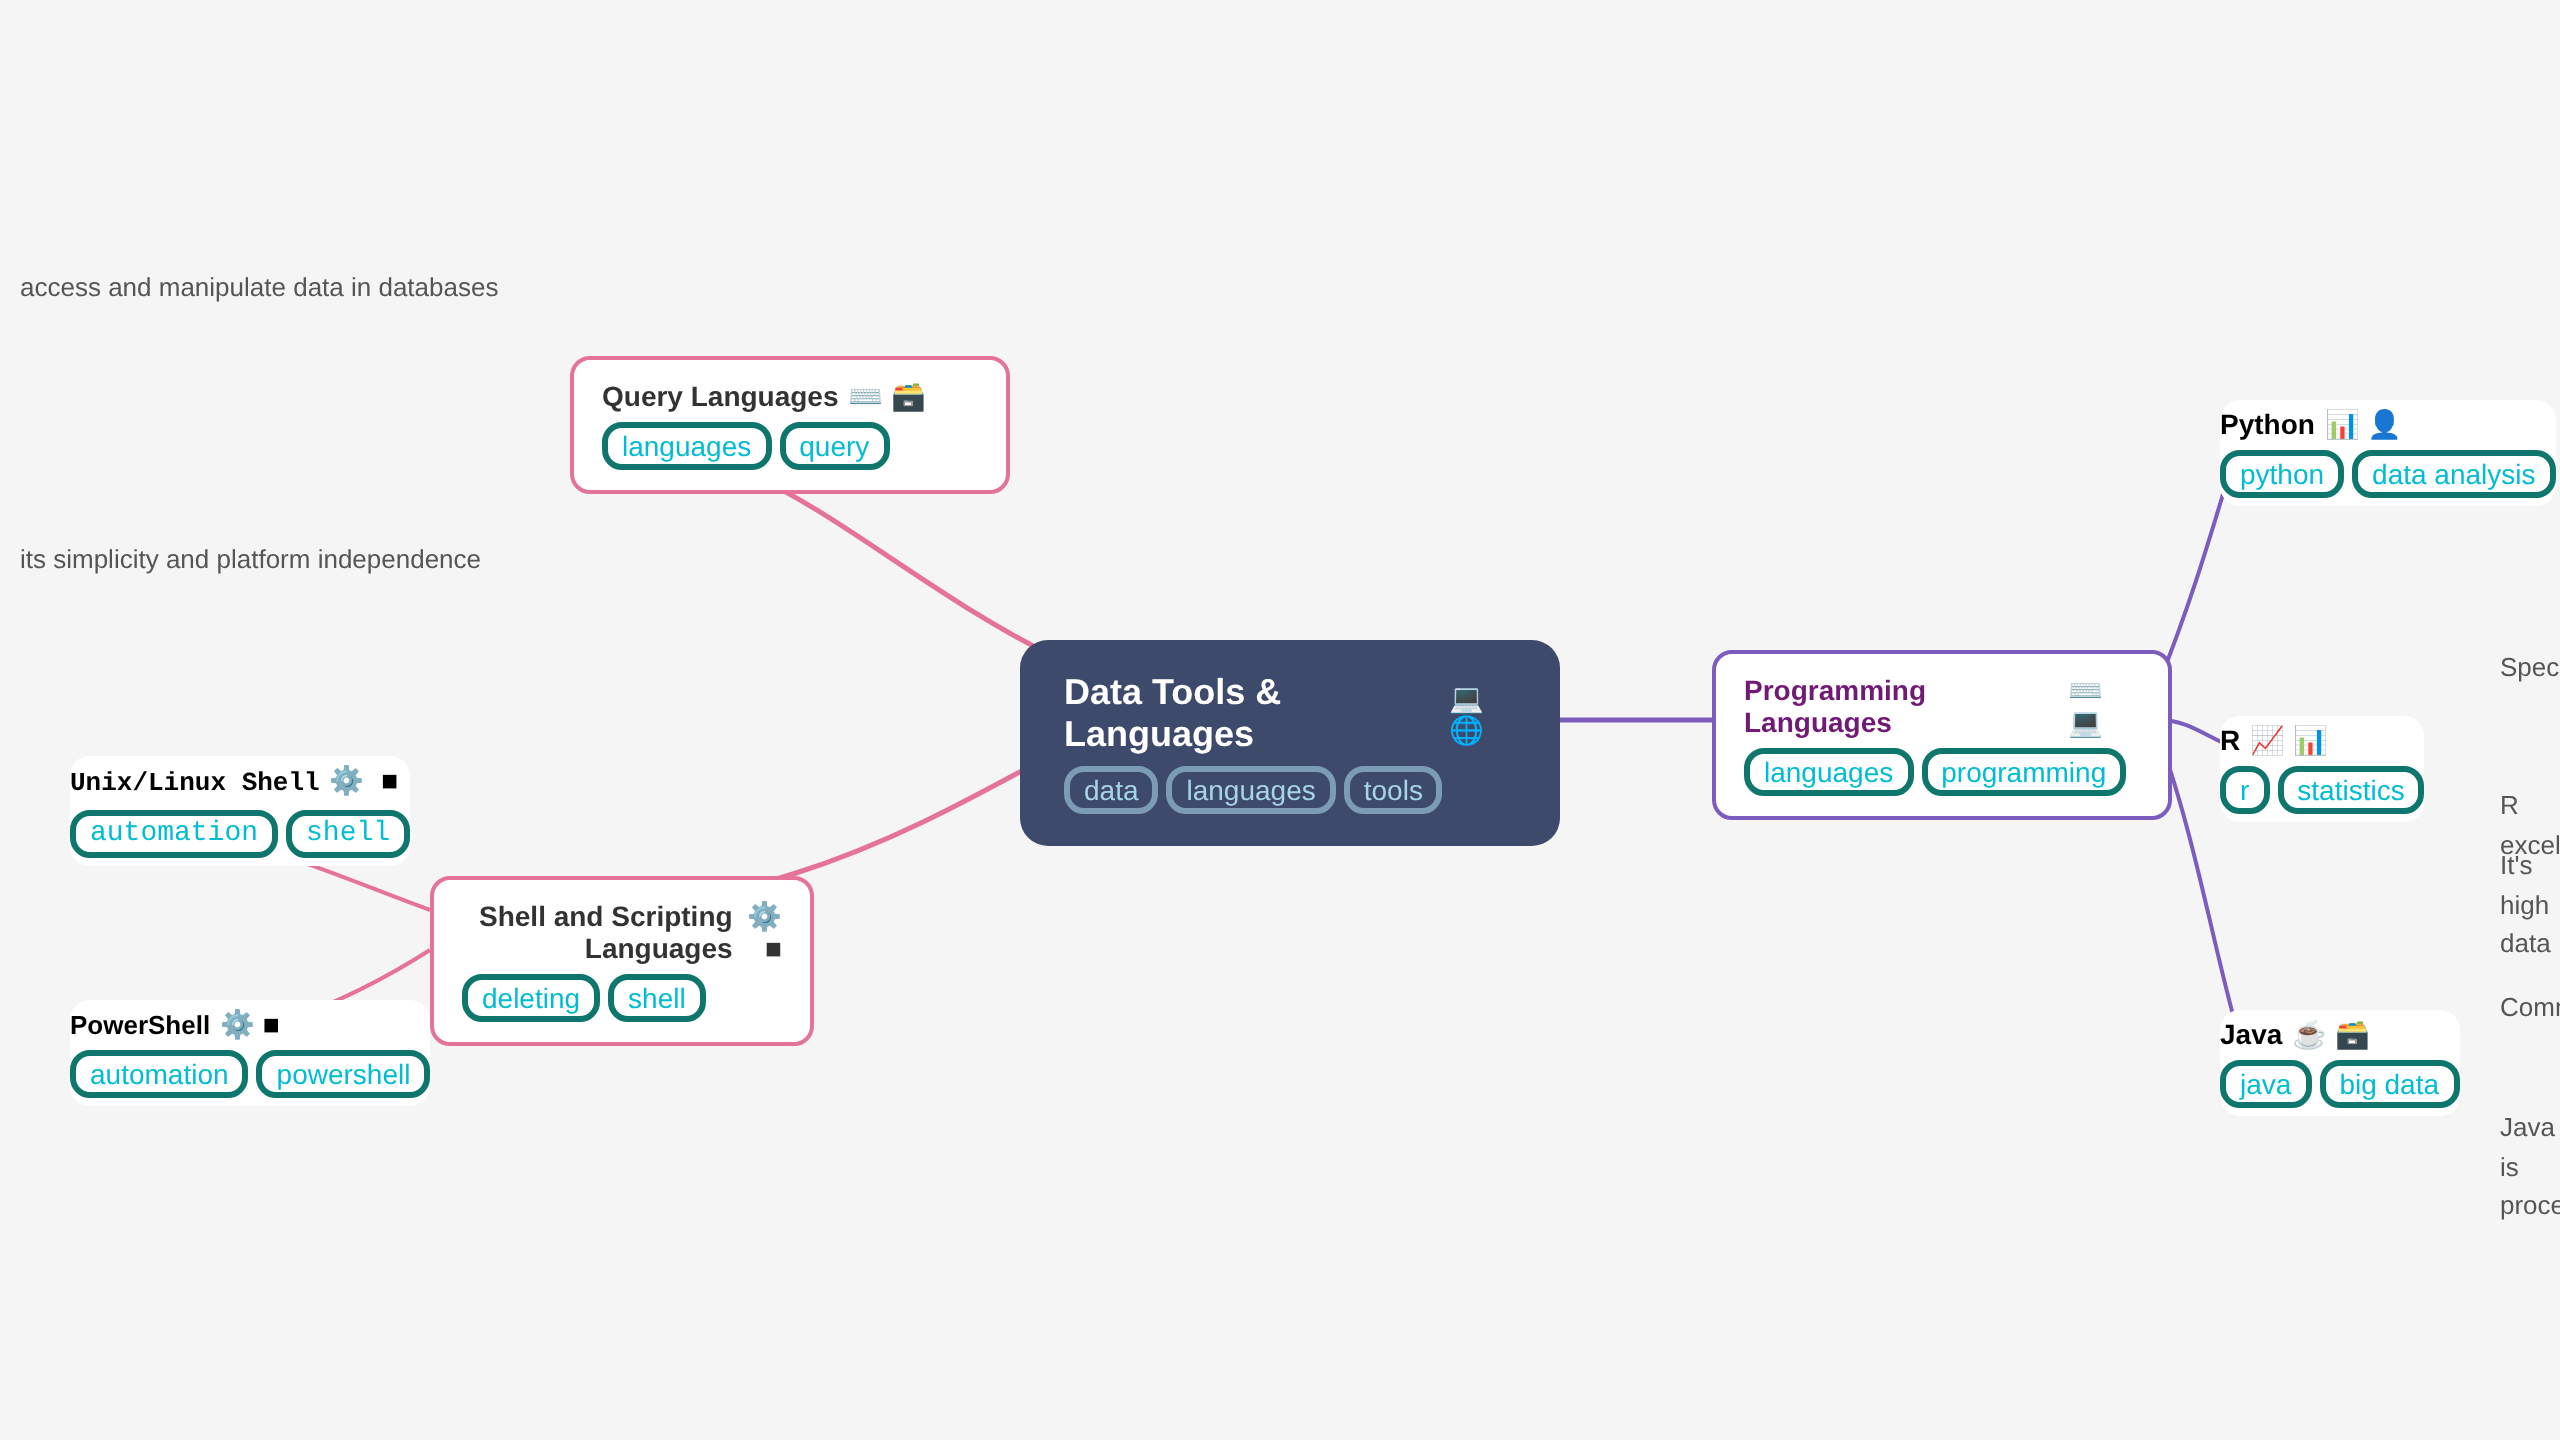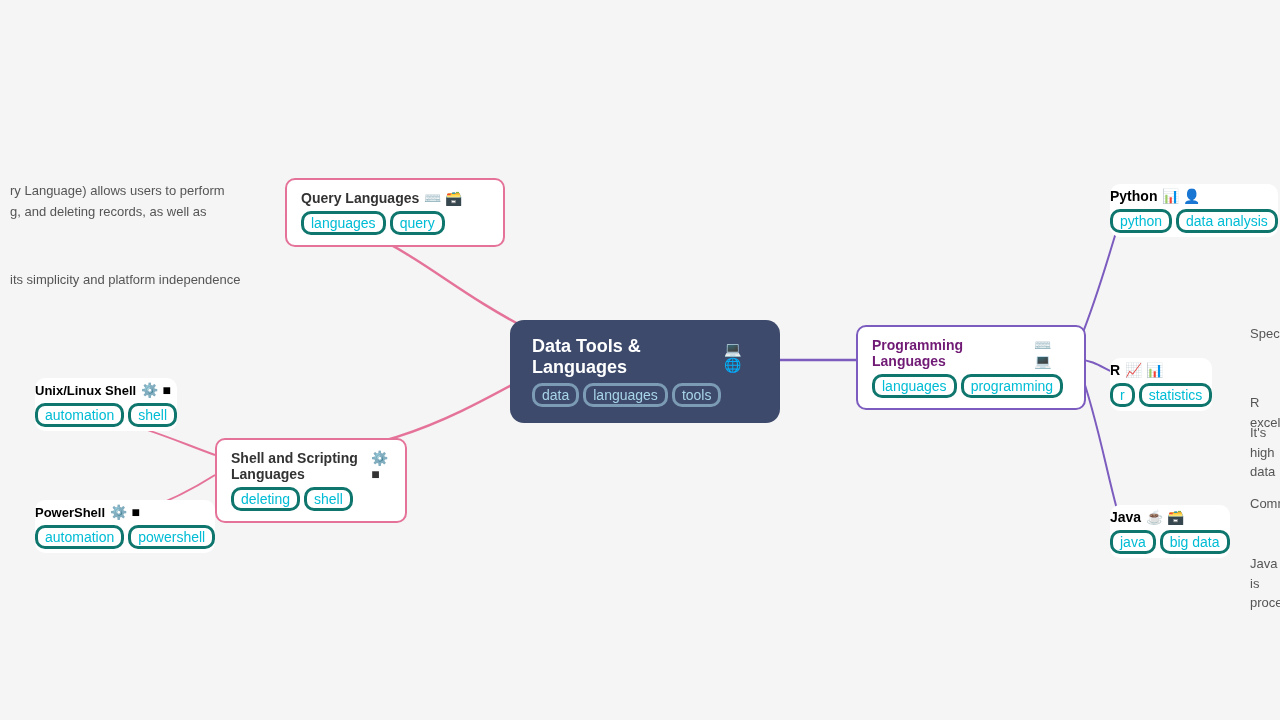--- a/index.html
+++ b/index.html
@@ -89,20 +89,21 @@
     .node-purple .node-title {
       color: #701a75;
     }
 
     
     .node-pink {
       background: white;
       border: 2px solid #e57399;
       color: #333;
       width: 220px;
+      text-align: right;
     }
 
     
     .node-info {
       background: transparent;
       color: #555;
       font-size: 13px;
       line-height: 1.5;
       max-width: 280px;
       padding: 6px 10px;
@@ -130,24 +131,24 @@
 
     <path d="M 530 330 C 430 280, 390 220, 285 215" stroke="#e57399" stroke-width="2.5" fill="none"></path>
 
     <path d="M 530 375 C 430 430, 380 455, 215 465" stroke="#e57399" stroke-width="2.5" fill="none"></path>
 
     <path d="M 215 455 C 160 435, 110 410, 35 410" stroke="#e57399" stroke-width="2" fill="none"></path>
 
     <path d="M 215 475 C 160 510, 110 525, 35 530" stroke="#e57399" stroke-width="2" fill="none"></path>
   </svg>
 
-
-  <div class="node node-info" style="left: 0px; top: 175px; line-height: 1.6;">
-    <span>ry Language) allows users to perform<br>g, and deleting records, as well as</span>
-  </div>
+  <div class="node node-info" style="left: 0px; top: 128px;">
+    <span>access and manipulate data in databases</span>
+  </div>
+
 
   <div class="node node-info" style="left: 0px; top: 264px;">
     <span>its simplicity and platform independence</span>
   </div>
 
   <div class="node node-pink" style="left: 285px; top: 178px;">
     <div class="node-title">
       <span>Query Languages</span>
       <span class="icon-emoji">⌨️ 🗃️</span>
     </div>
@@ -173,21 +174,21 @@
     <div class="node-title">
       <span>Shell and Scripting Languages</span>
       <span class="icon-emoji">⚙️ ■</span>
     </div>
     <div class="node-tags">
       <span class="tag">deleting</span>
       <span class="tag">shell</span>
     </div>
   </div>
 
-  <div class="node" style="left: 35px; top: 378px; background: white; border: none; padding: 4px 0;">
+  <div class="node" style="left: 35px; top: 378px; background: white; border: none; padding: 4px 0; font-family: Liberation Mono, monospace;">
     <div class="node-title" style="font-size:13px;">
       <span>Unix/Linux Shell</span>
       <span class="icon-emoji">⚙️ ■</span>
     </div>
     <div class="node-tags">
       <span class="tag">automation</span>
       <span class="tag">shell</span>
     </div>
   </div>
 
@@ -206,21 +207,21 @@
     <div class="node-title">
       <span>Programming Languages</span>
       <span class="icon-emoji">⌨️ 💻</span>
     </div>
     <div class="node-tags">
       <span class="tag">languages</span>
       <span class="tag">programming</span>
     </div>
   </div>
 
-  <div class="node" style="left: 1110px; top: 184px; background: white; border: none; padding: 4px 0;">
+  <div class="node" style="left: 1110px; top: 200px; background: white; border: none; padding: 4px 0;">
     <div class="node-title" style="font-size:14px;">
       <span>Python</span>
       <span class="icon-emoji">📊 👤</span>
     </div>
     <div class="node-tags">
       <span class="tag">python</span>
       <span class="tag">data analysis</span>
     </div>
   </div>
 

